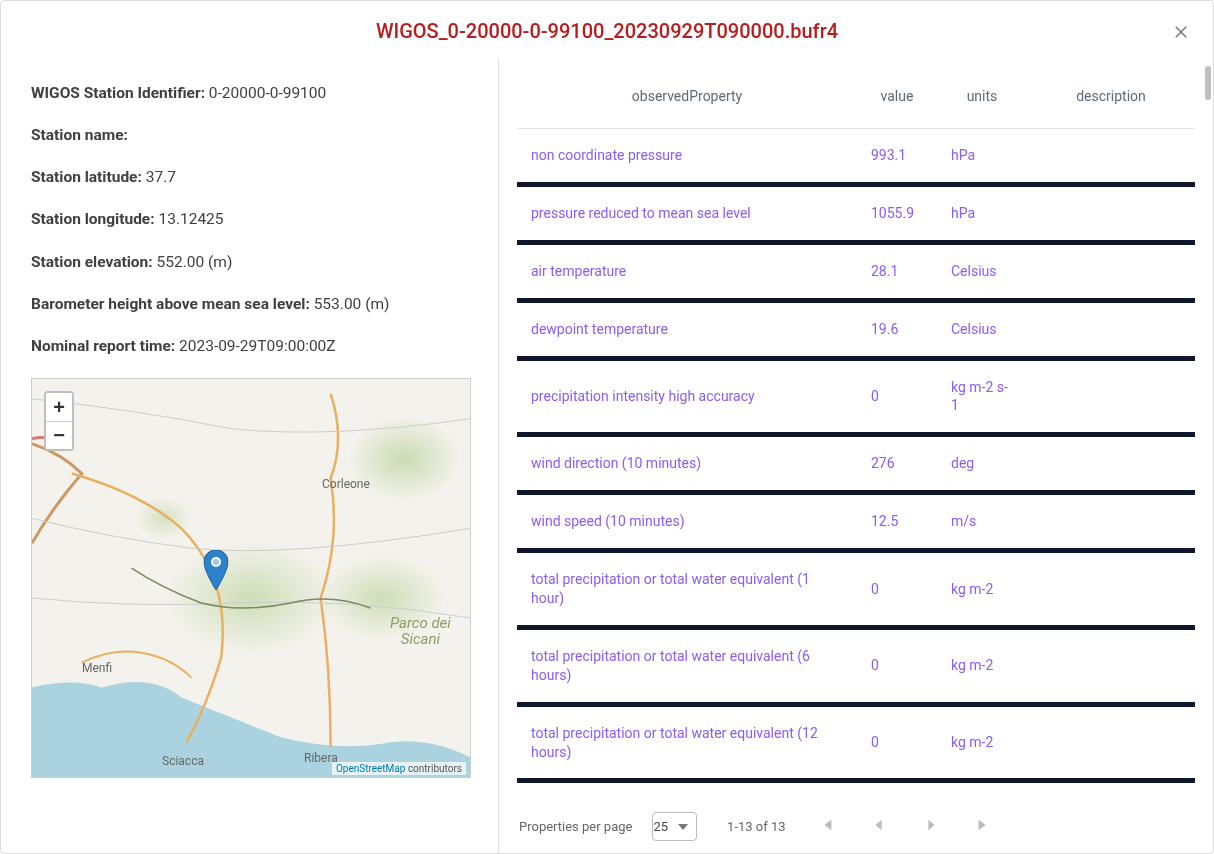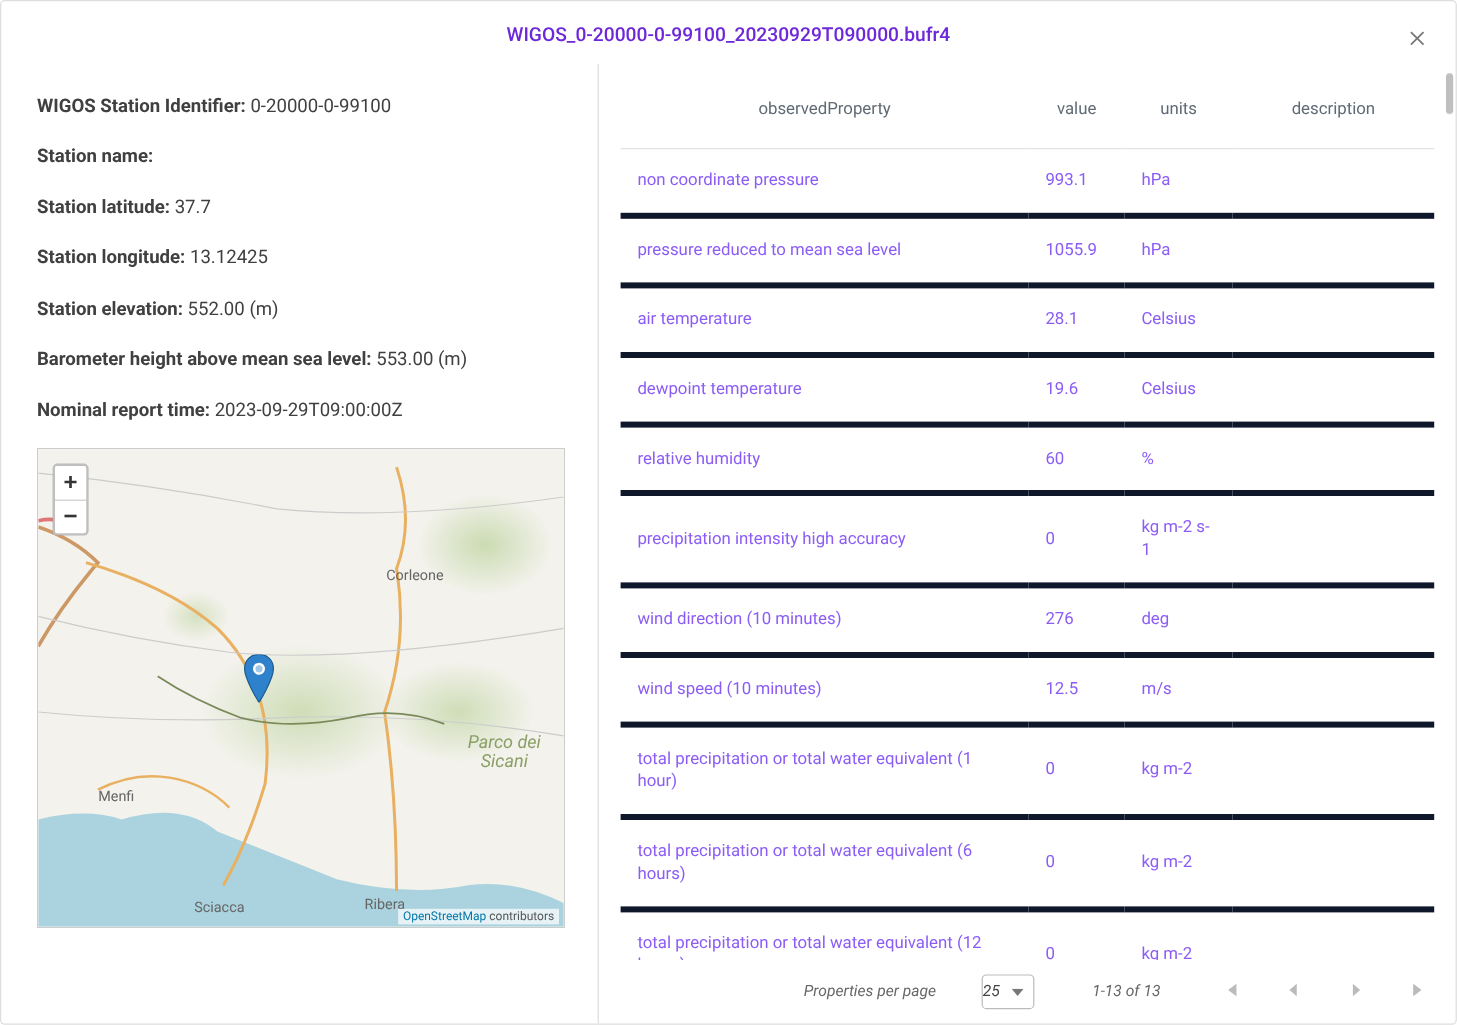--- a/index.html
+++ b/index.html
@@ -20,23 +20,23 @@
     position: relative;
     display: flex;
     flex-direction: column;
   }
   .header {
     padding: 18px 20px 15px 20px;
     text-align: center;
     position: relative;
   }
   .header h1 {
-    font-size: 16px;
+    font-size: 20px;
     font-weight: 500;
-    color: #6d28d9;
+    color: #b91c1c;
   }
   .close-btn {
     position: absolute;
     top: 20px;
     right: 20px;
     width: 24px;
     height: 24px;
     cursor: pointer;
     color: #888;
     background: none;
@@ -173,26 +173,25 @@
     border-bottom: 5px solid #0f172a;
     vertical-align: middle;
     line-height: 1.35;
   }
   .col-prop { width: 340px; }
   .col-val { width: 80px; }
   .col-units { width: 90px; }
   .pager {
     display: flex;
     align-items: center;
-    justify-content: flex-end;
-    gap: 48px;
+    justify-content: flex-start;
+    gap: 30px;
     padding: 12px 20px 12px 20px;
     font-size: 13px;
     color: #666;
-    font-style: italic;
   }
   .pager .label { margin-right: -10px; }
   .per-page {
     display: inline-flex;
     align-items: center;
     border: 1px solid #bbb;
     border-radius: 4px;
     padding: 6px 8px 6px 0;
     gap: 10px;
     color: #444;
@@ -323,26 +322,20 @@
               <tr>
                 <td>air temperature</td>
                 <td>28.1</td>
                 <td>Celsius</td>
                 <td></td>
               </tr>
               <tr>
                 <td>dewpoint temperature</td>
                 <td>19.6</td>
                 <td>Celsius</td>
-                <td></td>
-              </tr>
-              <tr>
-                <td>relative humidity</td>
-                <td>60</td>
-                <td>%</td>
                 <td></td>
               </tr>
               <tr>
                 <td>precipitation intensity high accuracy</td>
                 <td>0</td>
                 <td>kg m-2 s-1</td>
                 <td></td>
               </tr>
               <tr>
                 <td>wind direction (10 minutes)</td>

